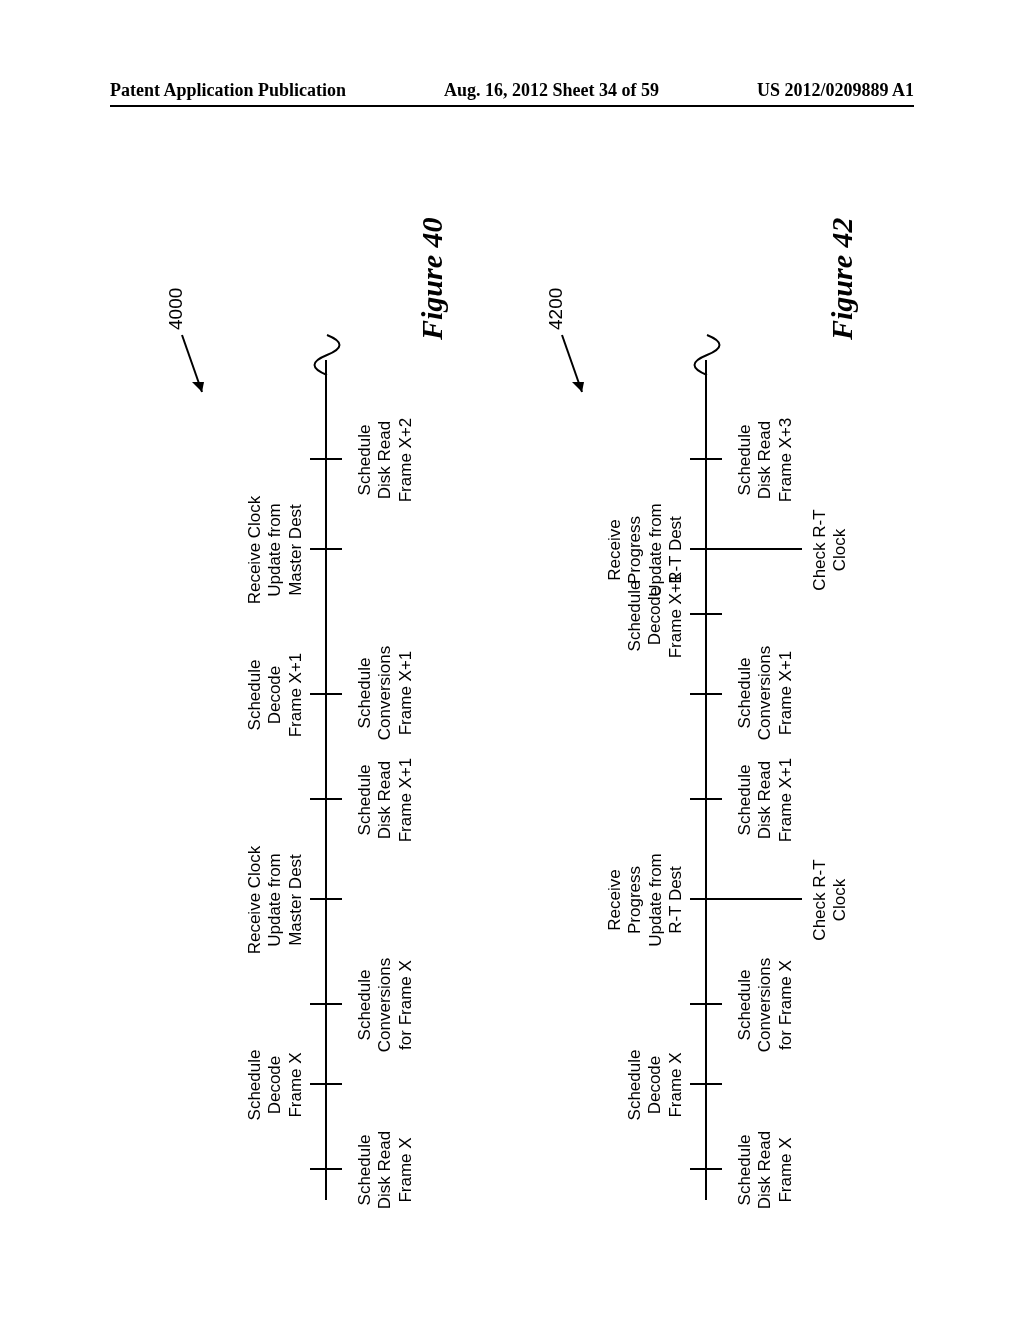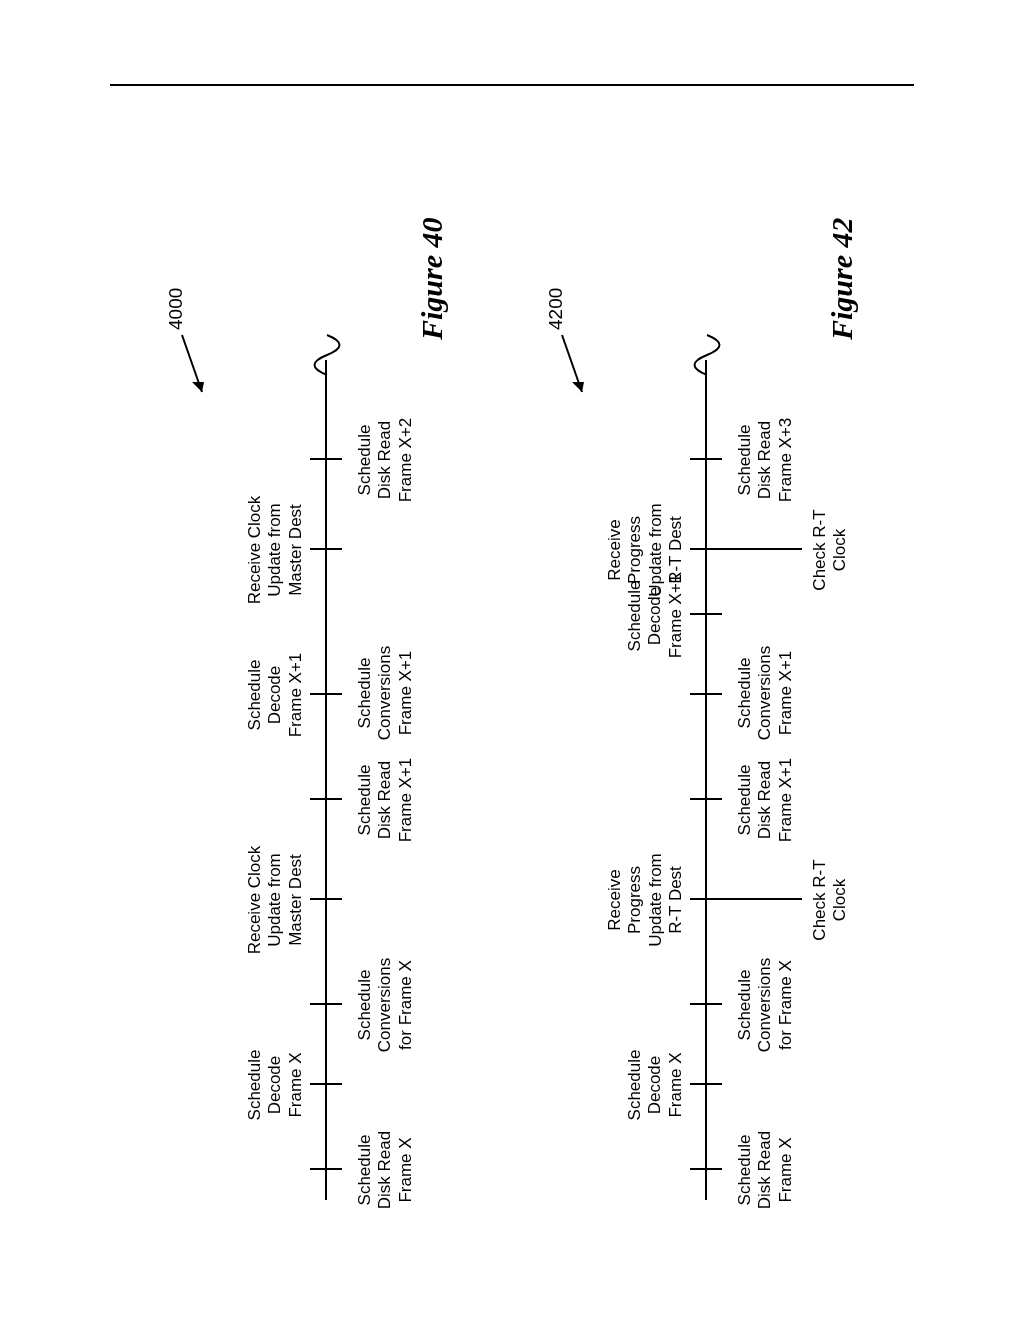--- a/index.html
+++ b/index.html
@@ -93,20 +93,25 @@
   svg.arrow {
     position: absolute;
     width: 70px;
     height: 30px;
   }
 </style>
 </head>
 <body>
 
 <div class="header">
+  <div class="header-row">
+    <span>Patent Application Publication</span>
+    <span>Aug. 16, 2012  Sheet 34 of 59</span>
+    <span>US 2012/0209889 A1</span>
+  </div>
   <div class="header-line"></div>
 </div>
 
 <div class="figures-area">
   <div class="figures-inner">
 
     <div class="fig fig40">
       <div class="timeline fig40-tl"></div>
 
       <div class="tick" style="left:60px; top:155px; height:32px;"></div>

